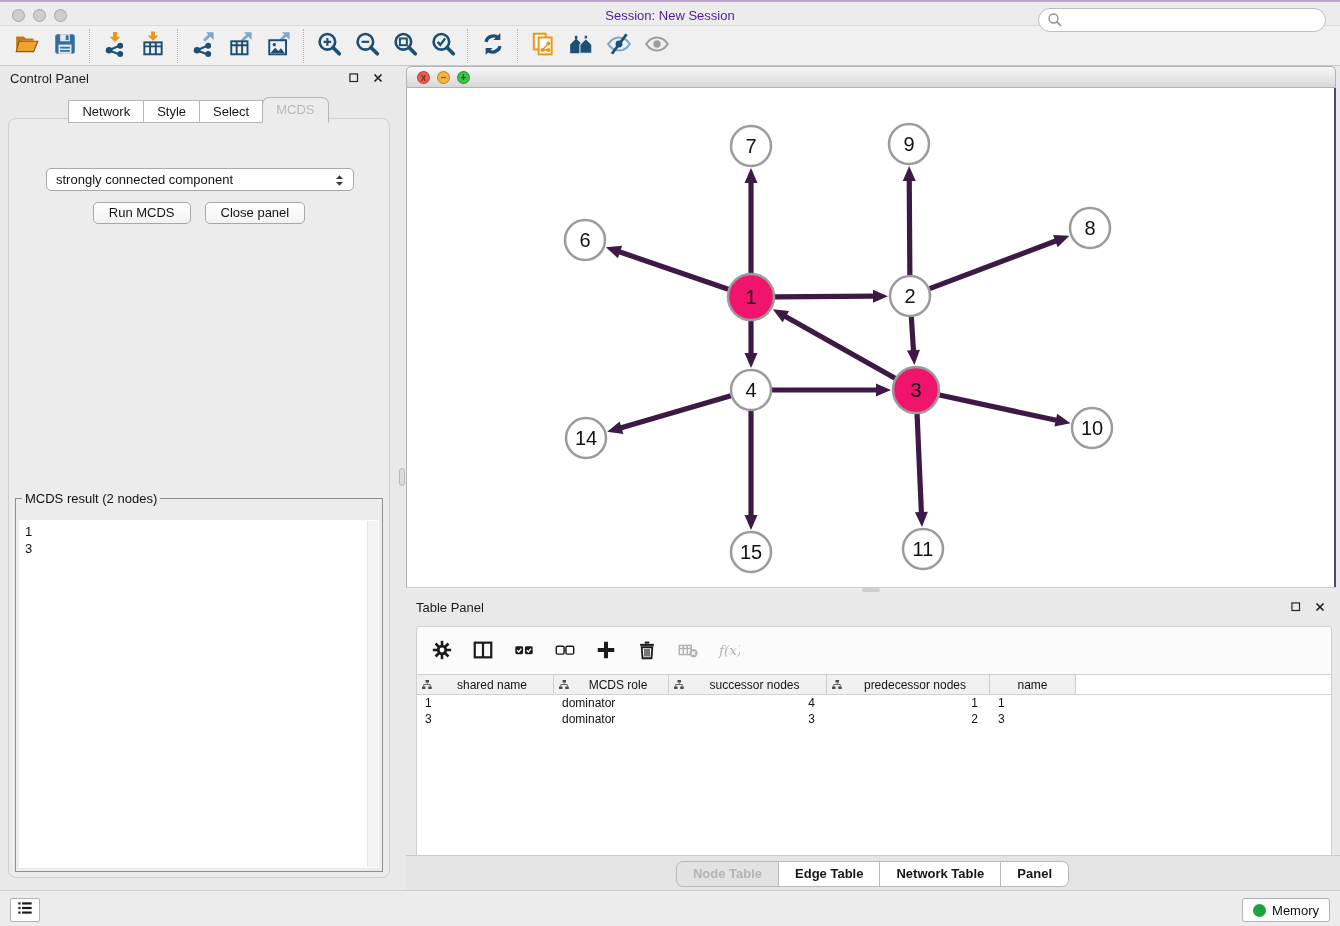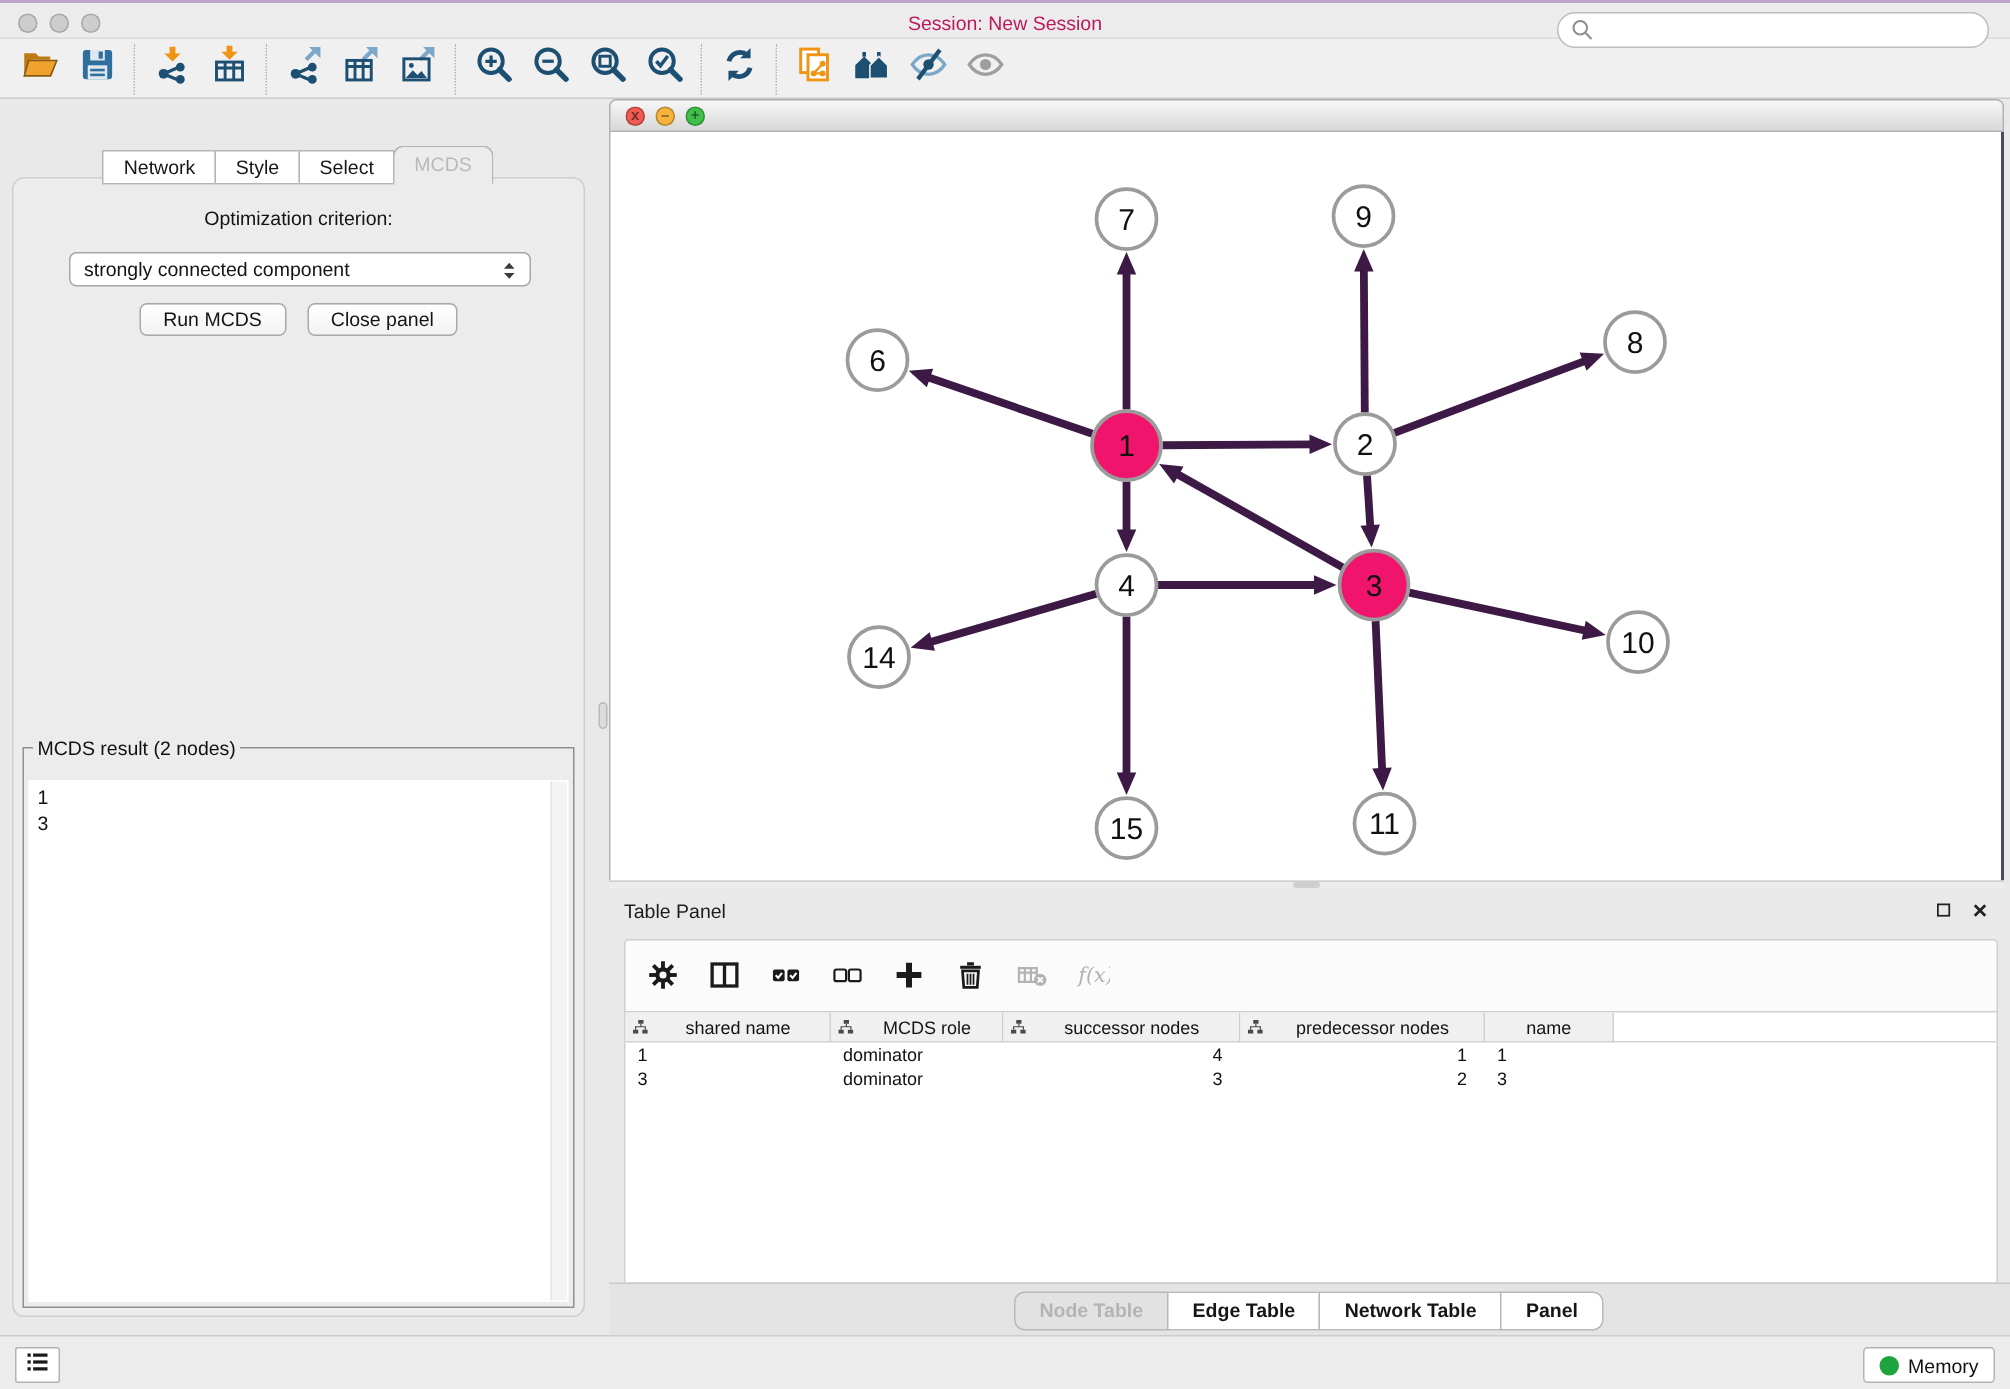--- a/index.html
+++ b/index.html
@@ -9,21 +9,21 @@
     -webkit-font-smoothing:antialiased;
   }
   
   #titlebar{position:absolute;left:0;top:0;width:100%;height:26px;
     background:#ececec;border-top:2px solid #bfa3cd;border-bottom:1px solid #dadada;box-sizing:border-box;}
   #titlebar .lights{position:absolute;left:12px;top:7px;display:flex;gap:8px;}
   .mac-light{width:13px;height:13px;border-radius:50%;border:1px solid rgba(0,0,0,.18);
     box-sizing:border-box;display:flex;align-items:center;justify-content:center;
     font-size:10px;line-height:10px;font-weight:bold;color:rgba(0,0,0,.45);}
   #window-title{position:absolute;left:0;right:0;top:0;height:26px;line-height:28px;
-    text-align:center;font-size:13px;color:#be185d;}
+    text-align:center;font-size:13px;color:#4c1d95;}
   
   #toolbar{position:absolute;left:0;top:26px;width:100%;height:40px;background:#f0f0f0;
     border-bottom:1px solid #c9c9c9;box-sizing:border-box;display:flex;align-items:center;padding-left:8px;}
   .tbtn{width:38px;height:34px;display:flex;align-items:center;justify-content:center;cursor:default;}
   .tb-divider{width:1px;height:34px;border-left:1px dotted #b3b3b3;margin:0 5px;}
   #search-wrap{position:absolute;right:14px;top:8px;width:288px;height:24px;}
   #search-wrap input{width:100%;height:100%;box-sizing:border-box;border:1px solid #bdbdbd;
     border-radius:13px;background:#fff;padding:0 10px 0 30px;font-size:13px;outline:none;font-family:inherit;}
   #search-wrap .mag{position:absolute;left:8px;top:3px;}
   
@@ -262,28 +262,42 @@
   <span class="mag"><svg viewBox="0 0 24 24" width="18" height="18">
         <circle cx="10" cy="10" r="6" fill="none" stroke="#8e8e8e" stroke-width="1.8"></circle>
         <path d="M14.5 14.5L20 20" stroke="#8e8e8e" stroke-width="2"></path>
       </svg></span>
   <input id="search-input" type="text" placeholder="" style="">
 </div>
 
 <div id="main">
 
   <div id="control-panel">
+    <div class="panel-header">
+      <span class="ph-title">Control Panel</span>
+      <span class="ph-icons">
+        <span class="win-icon">
+            <svg viewBox="0 0 24 24" width="14" height="14">
+              <rect x="5" y="5" width="13" height="13" fill="none" stroke="#222" stroke-width="2"></rect>
+            </svg>
+          </span>
+        <span class="win-icon">
+            <svg viewBox="0 0 24 24" width="14" height="14">
+              <path d="M6 6l12 12M18 6L6 18" stroke="#222" stroke-width="3"></path>
+            </svg>
+          </span>
+      </span>
+    </div>
     <div id="cp-tabs">
         <span class="cp-tab">Network</span>
         <span class="cp-tab">Style</span>
         <span class="cp-tab">Select</span>
         <span class="cp-tab active">MCDS</span>
       </div>
     <div id="cp-content">
-      <div id="opt-label">Optimization criterion:</div>
       <div id="cp-buttons">
         <button class="cp-btn">Run MCDS</button>
         <button class="cp-btn">Close panel</button>
       </div>
       <div id="criterion-select">
         <span>strongly connected component</span>
         <span class="stepper"><svg viewBox="0 0 24 24" width="17" height="17">
               <path d="M7 10l5-5.5 5 5.5z" fill="#3c3c3c"></path>
               <path d="M7 14l5 5.5 5-5.5z" fill="#3c3c3c"></path>
             </svg></span>

